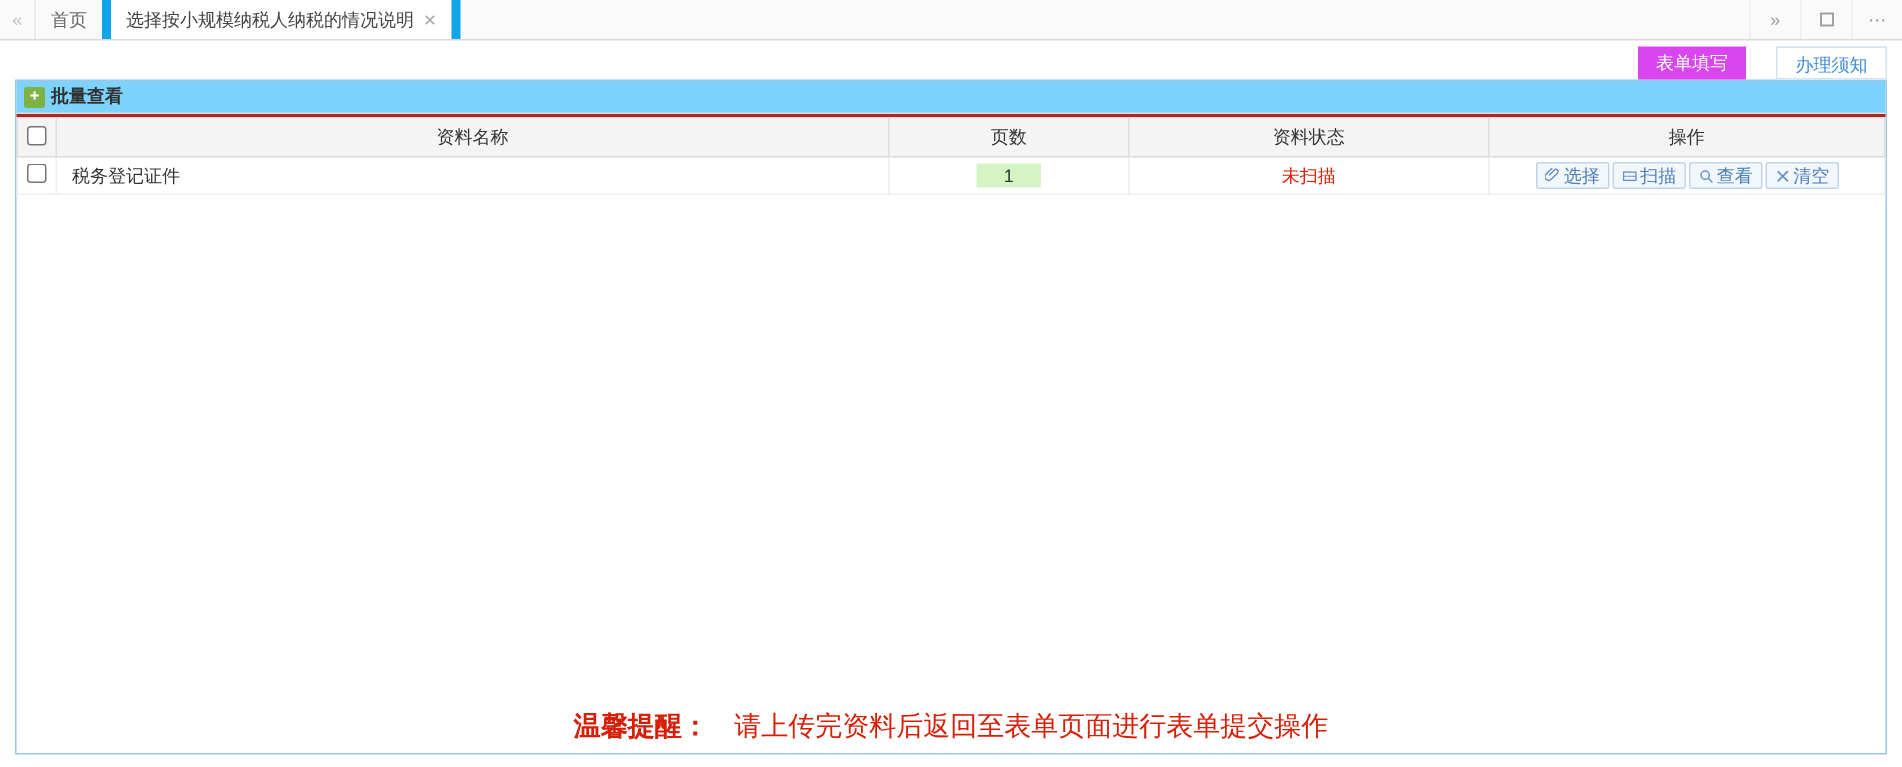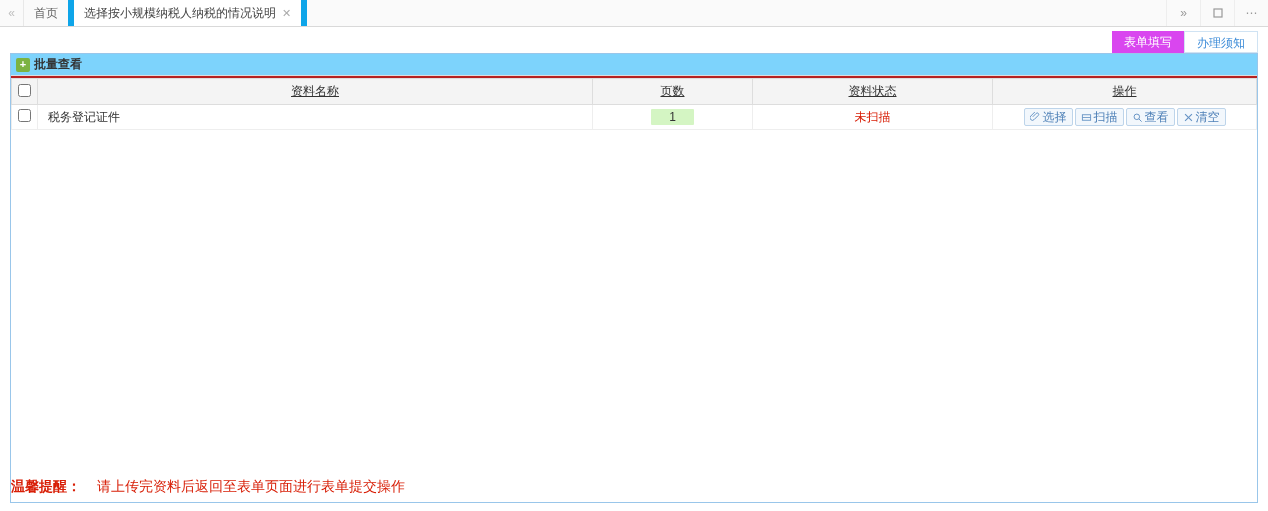--- a/index.html
+++ b/index.html
@@ -90,20 +90,21 @@
     }
     .toolbar-btn.primary {
       background: #d946ef;
       color: #fff;
       margin-top: 36px;
     }
     .toolbar-btn.secondary {
       background: #fff;
       color: #3d8cd8;
       border: 1px solid #d0e3f3;
+      margin-left: 20px;
     }
 
     
     .main-panel {
       margin: 0 10px 10px 10px;
       border: 1px solid #99c6ea;
       height: 450px;
       display: flex;
       flex-direction: column;
     }
@@ -146,21 +147,20 @@
       border-collapse: collapse;
       table-layout: fixed;
     }
     thead th {
       background: #f4f4f4;
       border: 1px solid #ddd;
       padding: 4px 6px;
       font-weight: normal;
       color: #333;
       text-align: center;
-      text-decoration: underline;
     }
     tbody td {
       border: 1px solid #eee;
       padding: 3px 6px;
       color: #333;
       text-align: center;
       height: 22px;
     }
     .col-check { width: 26px; }
     .col-name { width: 555px; }
@@ -196,22 +196,23 @@
     .mini-btn svg { width: 11px; height: 11px; }
 
     
     .body-area {
       flex: 1;
       display: flex;
       flex-direction: column;
     }
     .spacer { flex: 1; }
     .reminder {
+      text-align: center;
       color: #d81e06;
-      font-size: 14px;
+      font-size: 18px;
       padding: 8px 0 6px 0;
     }
     .reminder-label { font-weight: bold; margin-right: 12px; }
     .return-row {
       text-align: center;
       padding-bottom: 140px;
     }
     .return-btn {
       background: #4ca7e0;
       color: #fff;

